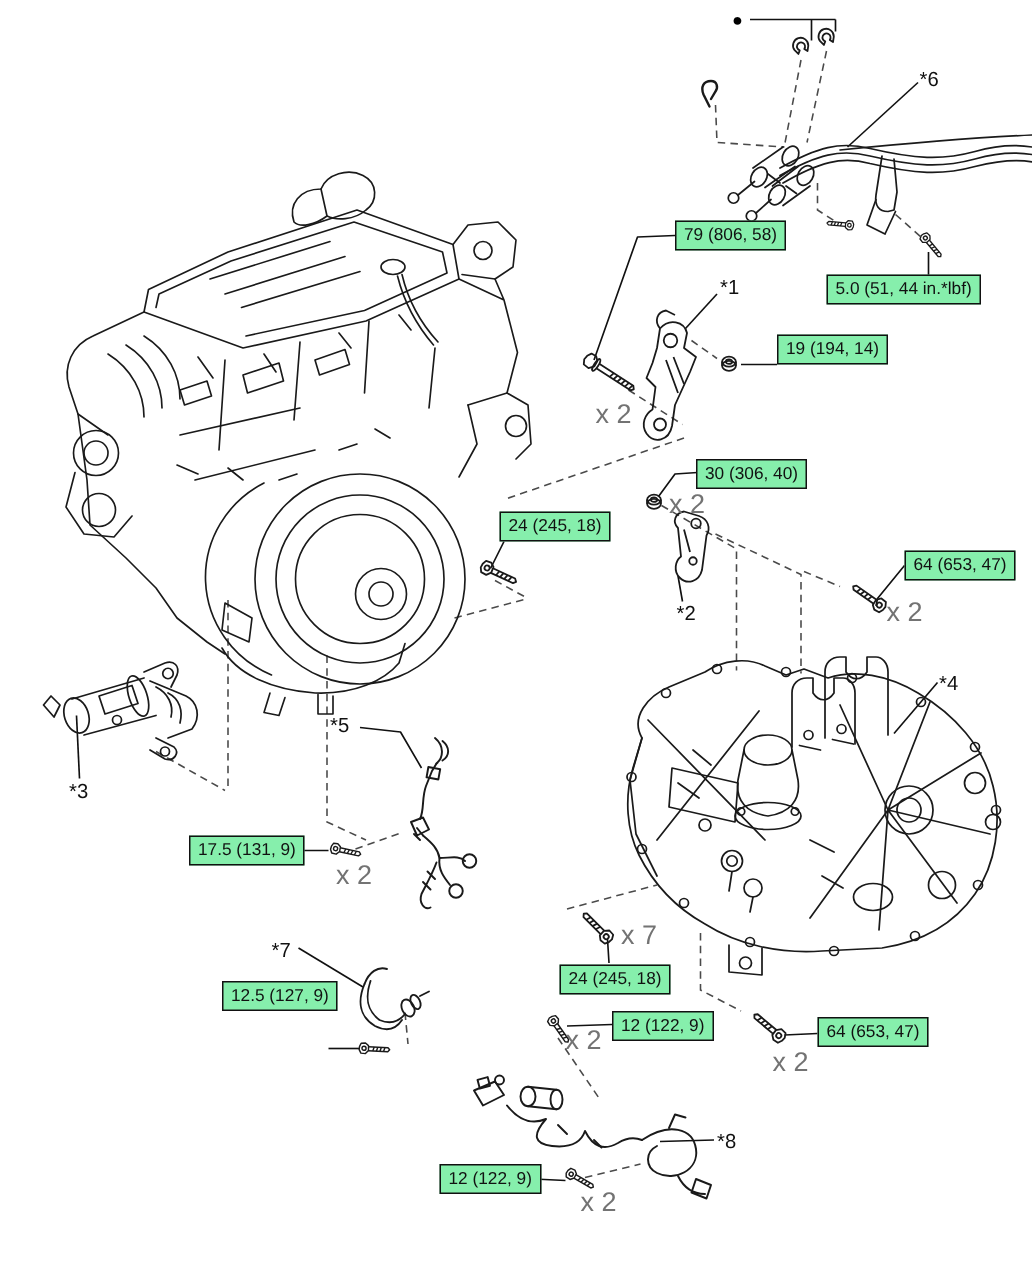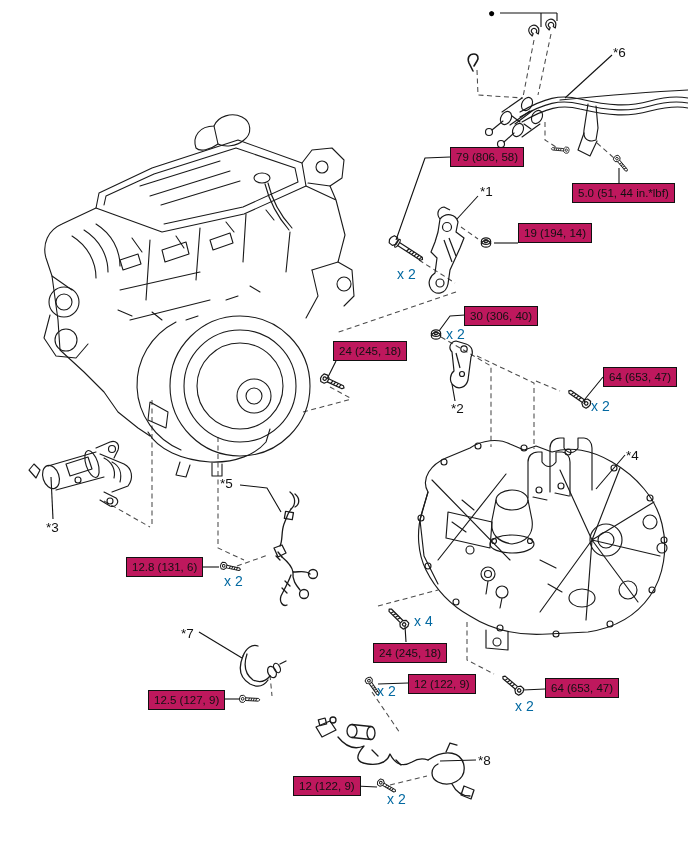--- a/index.html
+++ b/index.html
@@ -2,28 +2,28 @@
 <html><head>
 <meta charset="utf-8">
 <style>
   html,body{margin:0;padding:0;background:#fff;}
   .stage{
     position:relative;width:688px;height:852px;background:#fff;overflow:hidden;
     font-family:"Liberation Sans",sans-serif;color:#111;
   }
   .stage svg{position:absolute;left:0;top:0;}
   .spec{
-    position:absolute;border:1.5px solid #111;background:#be185d;
+    position:absolute;border:1.5px solid #111;background:#86efac;
     padding:2px 5px;font-size:11.5px;line-height:1.25;white-space:nowrap;color:#111;
   }
   .callout{
     position:absolute;font-size:13.5px;line-height:1.1;color:#111;white-space:nowrap;
   }
   .qty{
-    position:absolute;font-size:14px;line-height:1.1;color:#0369a1;white-space:nowrap;
+    position:absolute;font-size:18px;line-height:1.1;color:#737373;white-space:nowrap;
   }
   .ref-dot{
     position:absolute;font-size:12px;line-height:1;color:#000;
   }
 </style>
 </head>
 <body>
 
 <div class="stage">
 
@@ -315,34 +315,34 @@
   <div class="callout" style="left:480px;top:185px">*1</div>
   <div class="callout" style="left:451px;top:402px">*2</div>
   <div class="callout" style="left:46px;top:521px">*3</div>
   <div class="callout" style="left:626px;top:449px">*4</div>
   <div class="callout" style="left:220px;top:477px">*5</div>
   <div class="callout" style="left:613px;top:46px">*6</div>
   <div class="callout" style="left:181px;top:627px">*7</div>
   <div class="callout" style="left:478px;top:754px">*8</div>
 
   <div class="spec" style="left:450px;top:147px">79 (806, 58)</div>
-  <div class="spec" style="left:572px;top:183px">5.0 (51, 44 in.*lbf)</div>
+  <div class="spec" style="left:551px;top:183px">5.0 (51, 44 in.*lbf)</div>
   <div class="spec" style="left:518px;top:223px">19 (194, 14)</div>
   <div class="spec" style="left:464px;top:306px">30 (306, 40)</div>
   <div class="spec" style="left:333px;top:341px">24 (245, 18)</div>
   <div class="spec" style="left:603px;top:367px">64 (653, 47)</div>
-  <div class="spec" style="left:126px;top:557px">12.8 (131, 6)</div>
-  <div class="spec" style="left:148px;top:690px">12.5 (127, 9)</div>
+  <div class="spec" style="left:126px;top:557px">17.5 (131, 9)</div>
+  <div class="spec" style="left:148px;top:654px">12.5 (127, 9)</div>
   <div class="spec" style="left:373px;top:643px">24 (245, 18)</div>
   <div class="spec" style="left:408px;top:674px">12 (122, 9)</div>
   <div class="spec" style="left:545px;top:678px">64 (653, 47)</div>
   <div class="spec" style="left:293px;top:776px">12 (122, 9)</div>
 
   <div class="qty" style="left:397px;top:267px">x 2</div>
   <div class="qty" style="left:446px;top:327px">x 2</div>
   <div class="qty" style="left:591px;top:399px">x 2</div>
   <div class="qty" style="left:224px;top:574px">x 2</div>
-  <div class="qty" style="left:414px;top:614px">x 4</div>
+  <div class="qty" style="left:414px;top:614px">x 7</div>
   <div class="qty" style="left:377px;top:684px">x 2</div>
   <div class="qty" style="left:515px;top:699px">x 2</div>
   <div class="qty" style="left:387px;top:792px">x 2</div>
 
 </div>
 
 </body></html>

